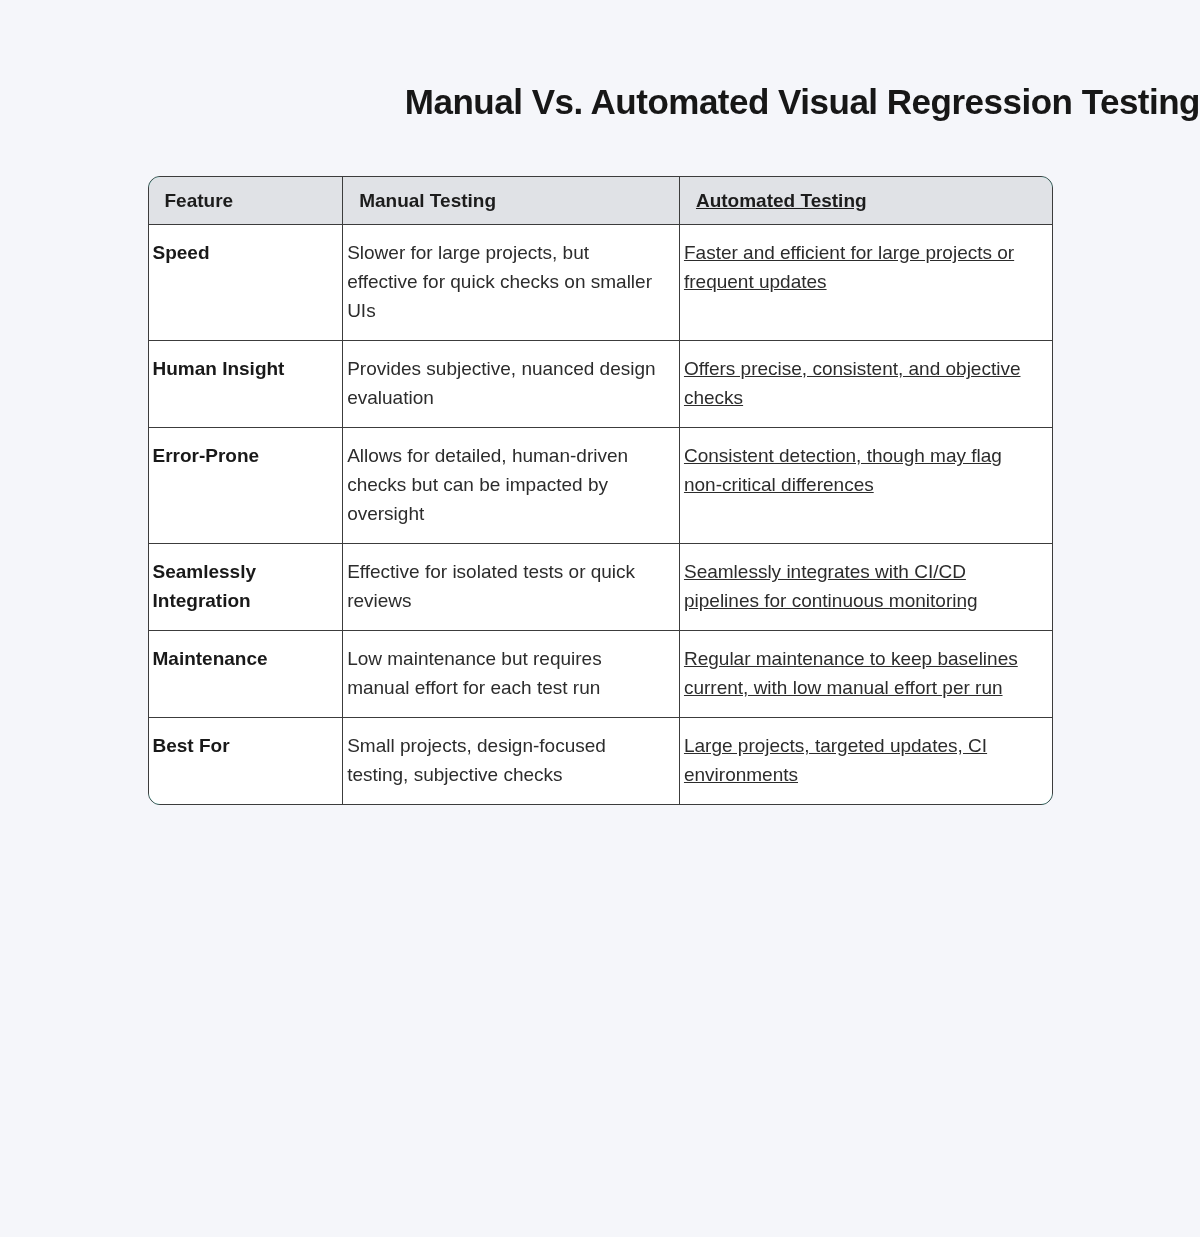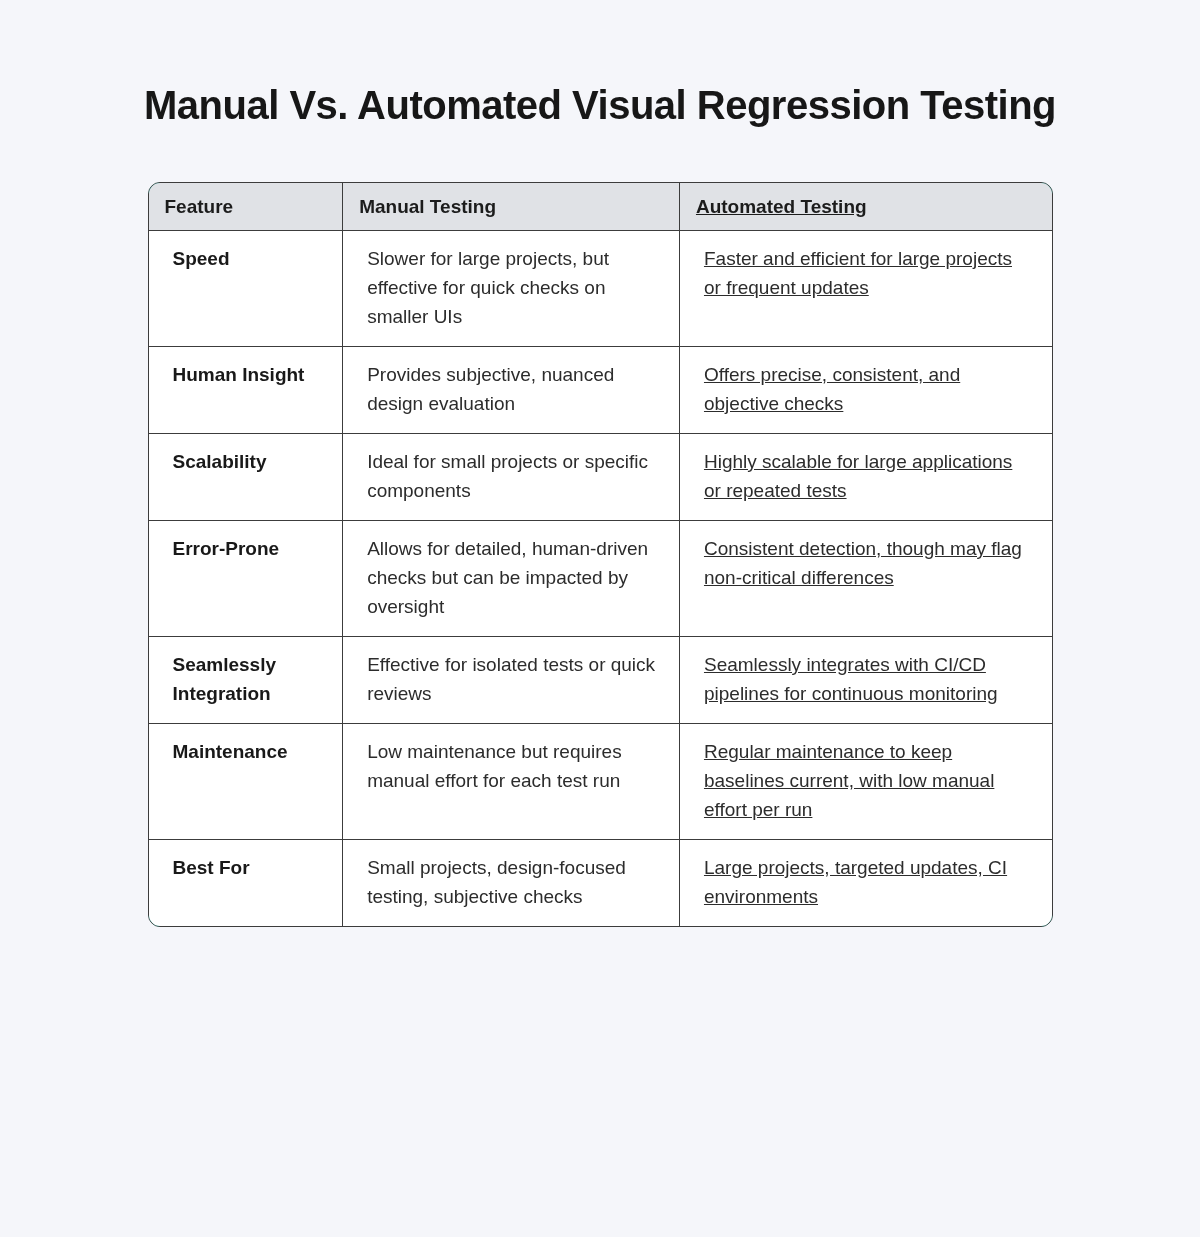--- a/index.html
+++ b/index.html
@@ -14,22 +14,22 @@
     color: #1f1f1f;
     box-sizing: border-box;
   }
   .page {
     width: 1200px;
     min-height: 1237px;
     box-sizing: border-box;
     padding-top: 82px;
   }
   .page-title {
-    text-align: center;
-    font-size: 40px;
+    text-align: right;
+    font-size: 35px;
     font-weight: 700;
     letter-spacing: -0.5px;
     color: #171717;
     margin: 0 0 54px 0;
     line-height: 1.15;
   }
   .table-card {
     width: 903px;
     margin: 16px auto;
     border: 1.5px solid var(--border-color, #3c3c3c);
@@ -67,21 +67,21 @@
     font-weight: 700;
     color: #1c1c1c;
     padding: 13px 16px 12px 16px;
   }
   table.compare td {
     background: #ffffff;
     font-size: 19px;
     font-weight: 400;
     color: #2c2c2c;
     line-height: 29px;
-    padding: 13px 18px 15px 24px;
+    padding: 13px 18px 15px 4px;
   }
   table.compare td.feature-cell {
     font-weight: 700;
     color: #191919;
   }
 </style>
 </head>
 <body style="--page-bg: #f5f6fa; --header-bg: #e0e2e6; --border-color: #3c3c3c;">
 
 <div class="page">
@@ -106,25 +106,20 @@
             <td class="feature-cell">Speed</td>
             <td>Slower for large projects, but effective for quick checks on smaller UIs</td>
             <td>Faster and efficient for large projects or frequent updates</td>
           </tr>
           <tr>
             <td class="feature-cell">Human Insight</td>
             <td>Provides subjective, nuanced design evaluation</td>
             <td>Offers precise, consistent, and objective checks</td>
           </tr>
           <tr>
-            <td class="feature-cell">Scalability</td>
-            <td>Ideal for small projects or specific components</td>
-            <td>Highly scalable for large applications or repeated tests</td>
-          </tr>
-          <tr>
             <td class="feature-cell">Error-Prone</td>
             <td>Allows for detailed, human-driven checks but can be impacted by oversight</td>
             <td>Consistent detection, though may flag non-critical differences</td>
           </tr>
           <tr>
             <td class="feature-cell">Seamlessly Integration</td>
             <td>Effective for isolated tests or quick reviews</td>
             <td>Seamlessly integrates with CI/CD pipelines for continuous monitoring</td>
           </tr>
           <tr>

